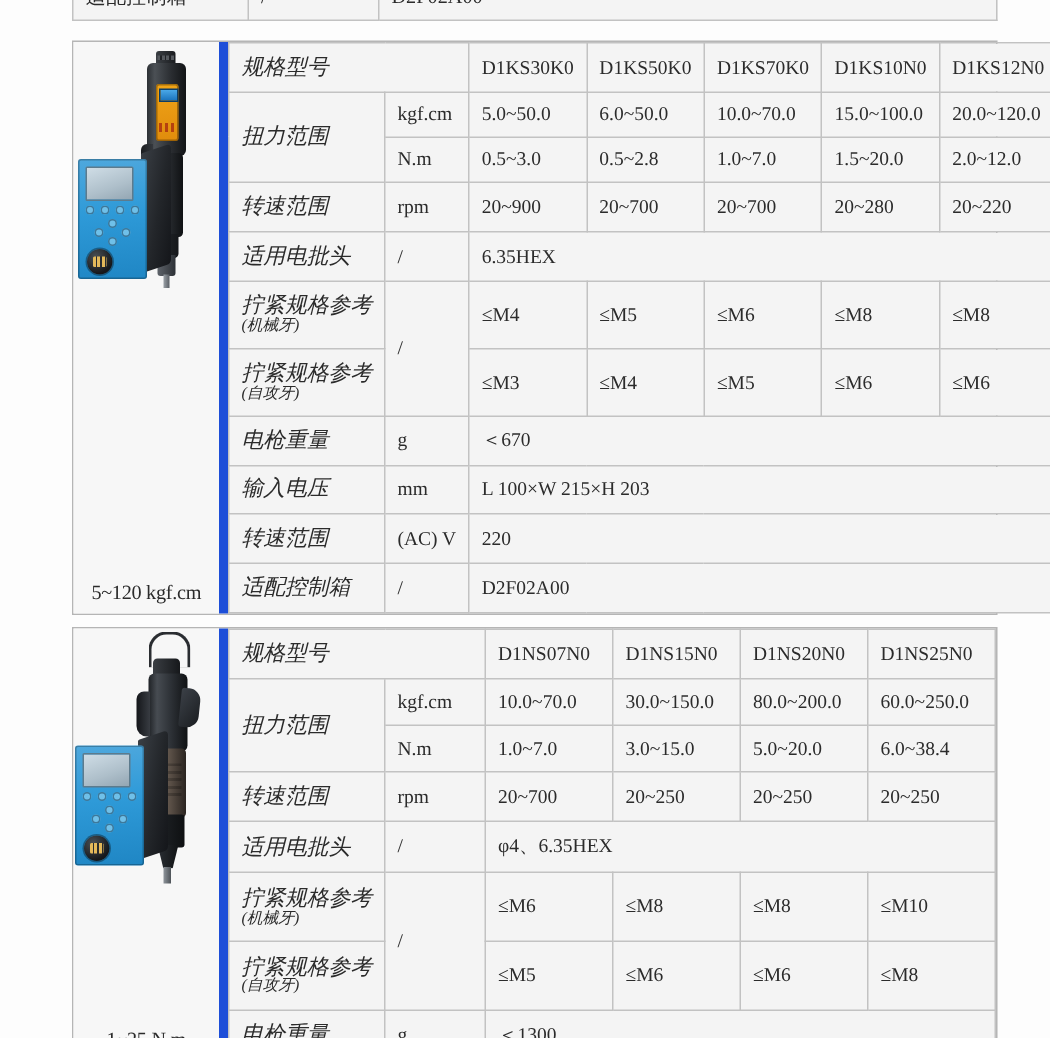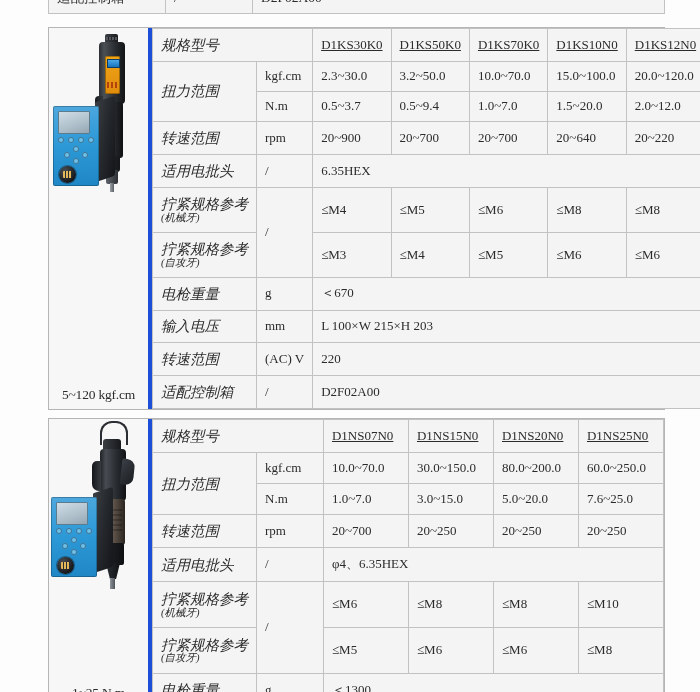--- a/index.html
+++ b/index.html
@@ -56,21 +56,21 @@
     box-sizing: border-box;
   }
   #block-ks { top: 27px;  width: 617px; height: 383px; }
   #block-ns { top: 418px; width: 617px; height: 290px; }
 
   
   .product-pane {
     width: 103px;
     flex: 0 0 103px;
     background: #f7f7f7;
-    border-right: 4px solid #1d4ed8;
+    border-right: 6px solid #1d4ed8;
     position: relative;
     display: flex;
     flex-direction: column;
     align-items: center;
     justify-content: flex-end;
     padding-bottom: 4px;
     box-sizing: border-box;
   }
   .product-art {
     position: relative;
@@ -308,21 +308,21 @@
     padding: 2px 8px;
     vertical-align: middle;
     color: #2b2b2b;
     line-height: 1.25;
     white-space: nowrap;
     overflow: hidden;
   }
   .spec-table td.label   { font-size: 14.5px; font-style: italic; }
   .spec-table td.unit    { font-size: 13px; }
   .spec-table td.value   { font-size: 13px; }
-  .spec-table td.model   { font-size: 13px; text-decoration: underline; }
+  .spec-table td.model   { font-size: 13px; }
   .spec-table td.wide    { font-size: 13px; }
   .label .sub {
     display: block;
     font-size: 10.5px;
     line-height: 1.05;
     margin-top: -1px;
   }
   .label .main {
     display: block;
     line-height: 1.15;
@@ -405,43 +405,43 @@
         <td class="model">D1KS30K0</td>
         <td class="model">D1KS50K0</td>
         <td class="model">D1KS70K0</td>
         <td class="model">D1KS10N0</td>
         <td class="model">D1KS12N0</td>
       </tr>
 
       <tr>
         <td class="label" rowspan="2">扭力范围</td>
         <td class="unit">kgf.cm</td>
-        <td class="value">2.3~30.0</td>
-        <td class="value">3.2~50.0</td>
+        <td class="value">5.0~50.0</td>
+        <td class="value">6.0~50.0</td>
         <td class="value">10.0~70.0</td>
         <td class="value">15.0~100.0</td>
         <td class="value">20.0~120.0</td>
       </tr>
 
       <tr>
         <td class="unit">N.m</td>
-        <td class="value">0.5~3.7</td>
-        <td class="value">0.5~9.4</td>
+        <td class="value">0.5~3.0</td>
+        <td class="value">0.5~2.8</td>
         <td class="value">1.0~7.0</td>
         <td class="value">1.5~20.0</td>
         <td class="value">2.0~12.0</td>
       </tr>
 
       <tr>
         <td class="label">转速范围</td>
         <td class="unit">rpm</td>
         <td class="value">20~900</td>
         <td class="value">20~700</td>
         <td class="value">20~700</td>
-        <td class="value">20~640</td>
+        <td class="value">20~280</td>
         <td class="value">20~220</td>
       </tr>
 
       <tr>
         <td class="label">适用电批头</td>
         <td class="unit">/</td>
         <td class="wide" colspan="5">6.35HEX</td>
       </tr>
 
       <tr>
@@ -563,21 +563,21 @@
         <td class="value">30.0~150.0</td>
         <td class="value">80.0~200.0</td>
         <td class="value">60.0~250.0</td>
       </tr>
 
       <tr>
         <td class="unit">N.m</td>
         <td class="value">1.0~7.0</td>
         <td class="value">3.0~15.0</td>
         <td class="value">5.0~20.0</td>
-        <td class="value">7.6~25.0</td>
+        <td class="value">6.0~38.4</td>
       </tr>
 
       <tr>
         <td class="label">转速范围</td>
         <td class="unit">rpm</td>
         <td class="value">20~700</td>
         <td class="value">20~250</td>
         <td class="value">20~250</td>
         <td class="value">20~250</td>
       </tr>

